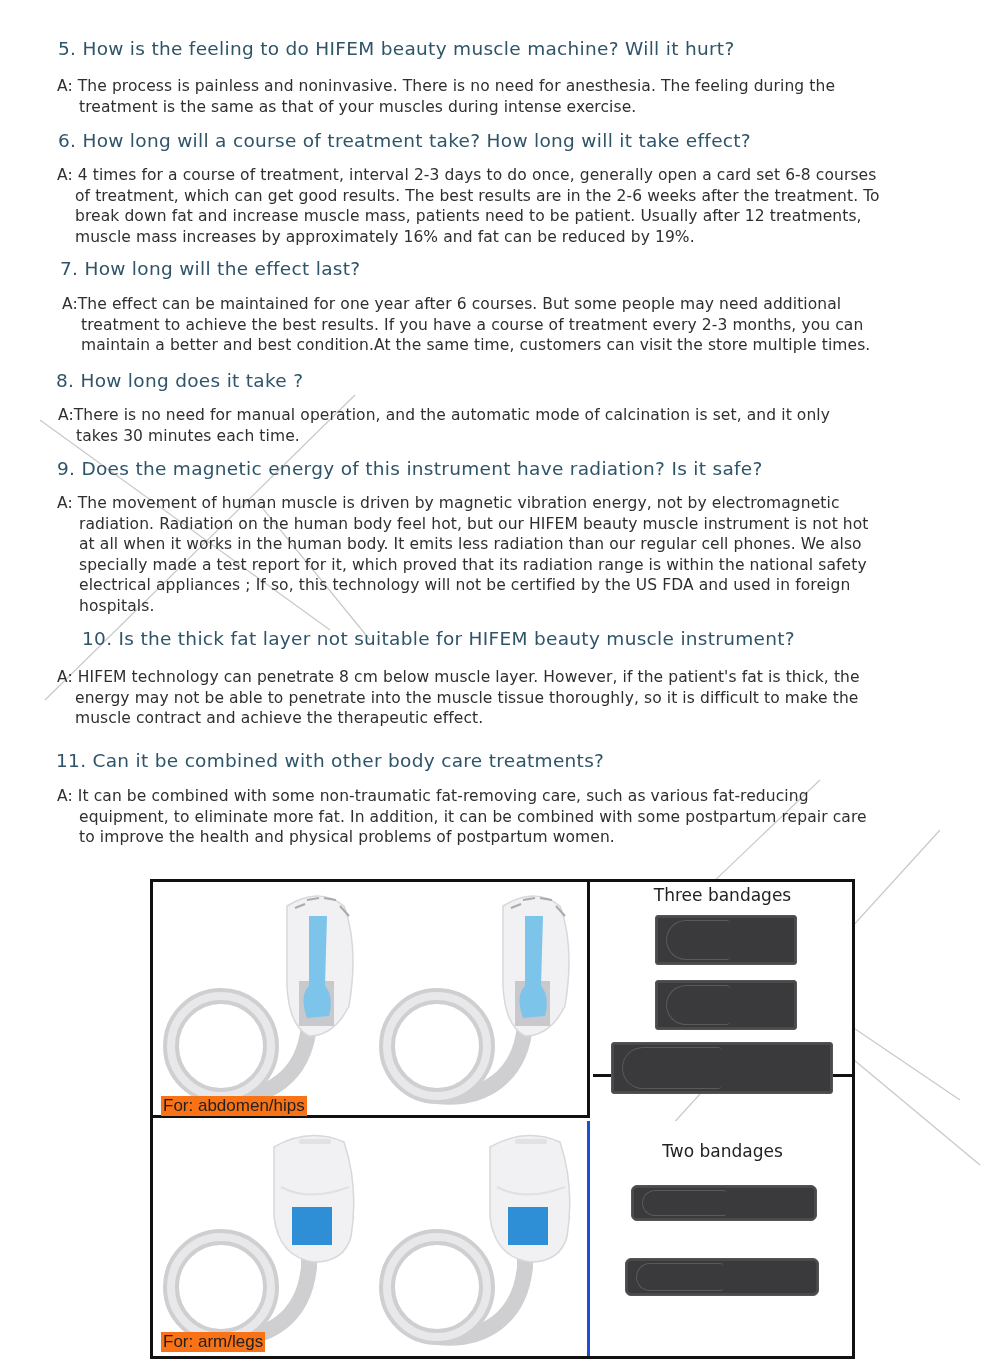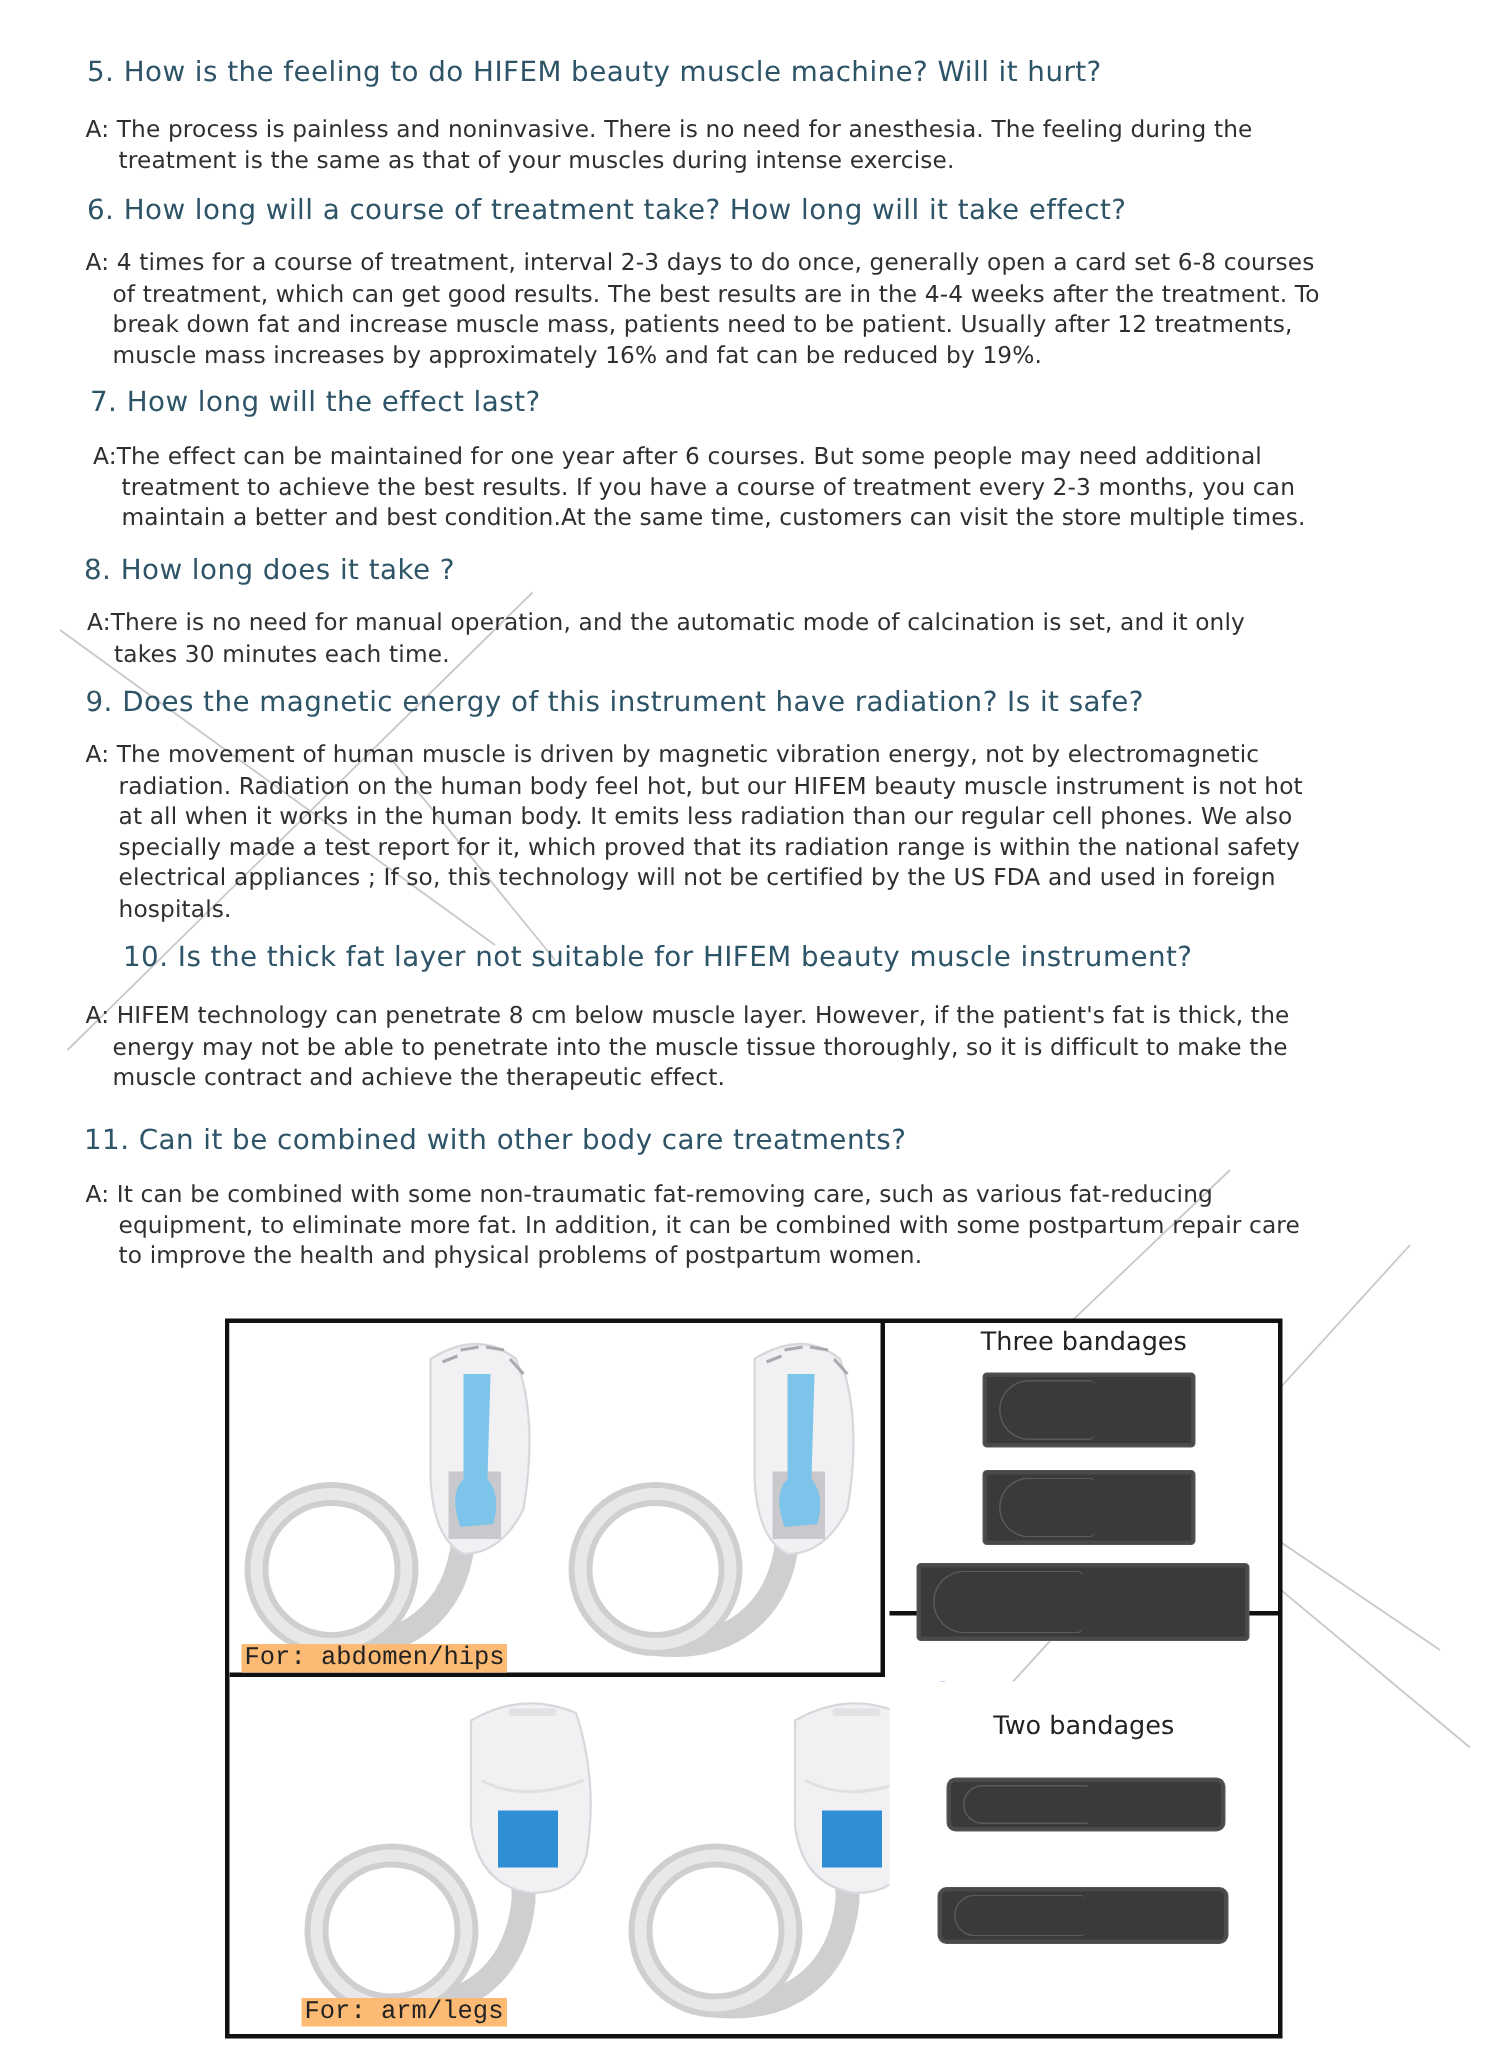--- a/index.html
+++ b/index.html
@@ -32,26 +32,26 @@
     .wm { position: absolute; left: 0; top: 0; width: 1000px; height: 1371px; pointer-events: none; }
 
     
     .ptable {
       position: absolute; left: 150px; top: 879px; width: 705px; height: 480px;
       border: 3px solid #111;
     }
     .cell { position: absolute; background: #fff; }
     .cell.c1 { left: 0; top: 0; width: 437px; height: 236px; border-right: 3px solid #111; border-bottom: 3px solid #111; }
     .cell.c2 { left: 440px; top: 0; width: 259px; height: 195px; border-bottom: 3px solid #111; }
-    .cell.c3 { left: 0; top: 239px; width: 437px; height: 235px; border-right: 3px solid #1d4ed8; margin-left: 40px; }
+    .cell.c3 { left: 0; top: 239px; width: 437px; height: 235px; border-right: 3px solid #1d4ed8; }
     .cell.c4 { left: 440px; top: 239px; width: 259px; height: 235px; }
 
     .caption {
-      position: absolute; font-family: Liberation Mono, monospace;
-      font-size: 17px; color: #222; white-space: nowrap; background: #fdba74; padding: 0 2px;
+      position: absolute; font-family: Liberation Sans, sans-serif;
+      font-size: 17px; color: #222; white-space: nowrap; background: #f97316; padding: 0 2px;
     }
     .cell-title {
       position: absolute; left: 0; width: 100%; text-align: center;
       font-family: "DejaVu Sans", sans-serif; font-size: 17px; color: #222;
     }
     .device { position: absolute; }
     .strap { position: absolute; background: #3a3a3c; border-radius: 3px; border: 1px solid #555; box-shadow: inset 0 0 0 2px #4a4a4c; }
     .strap::after {
       content: ""; position: absolute; top: 4px; bottom: 4px; left: 10px; width: 45%;
       border: 1.5px solid #5a5a5c; border-radius: 30px 6px 6px 30px; border-right: none;
@@ -76,21 +76,21 @@
 
   <div class="q" style="left:58px; top:38px;">5. How is the feeling to do HIFEM beauty muscle machine? Will it hurt?</div>
   <div class="a" style="left:57px; top:76px;">
     <span class="line">A: The process is painless and noninvasive. There is no need for anesthesia. The feeling during the</span>
     <span class="line indent">treatment is the same as that of your muscles during intense exercise.</span>
   </div>
 
   <div class="q" style="left:58px; top:130px;">6. How long will a course of treatment take? How long will it take effect?</div>
   <div class="a" style="left:57px; top:165px;">
     <span class="line">A: 4 times for a course of treatment, interval 2-3 days to do once, generally open a card set 6-8 courses</span>
-    <span class="line indent" style="padding-left:18px;">of treatment, which can get good results. The best results are in the 4-4 weeks after the treatment. To</span>
+    <span class="line indent" style="padding-left:18px;">of treatment, which can get good results. The best results are in the 2-6 weeks after the treatment. To</span>
     <span class="line indent" style="padding-left:18px;">break down fat and increase muscle mass, patients need to be patient. Usually after 12 treatments,</span>
     <span class="line indent" style="padding-left:18px;">muscle mass increases by approximately 16% and fat can be reduced by 19%.</span>
   </div>
 
   <div class="q" style="left:60px; top:258px;text-align:center;">7. How long will the effect last?</div>
   <div class="a" style="left:62px; top:294px;">
     <span class="line">A:The effect can be maintained for one year after 6 courses. But some people may need additional</span>
     <span class="line indent" style="padding-left:19px;">treatment to achieve the best results. If you have a course of treatment every 2-3 months, you can</span>
     <span class="line indent" style="padding-left:19px;">maintain a better and best condition.At the same time, customers can visit the store multiple times.</span>
   </div>

